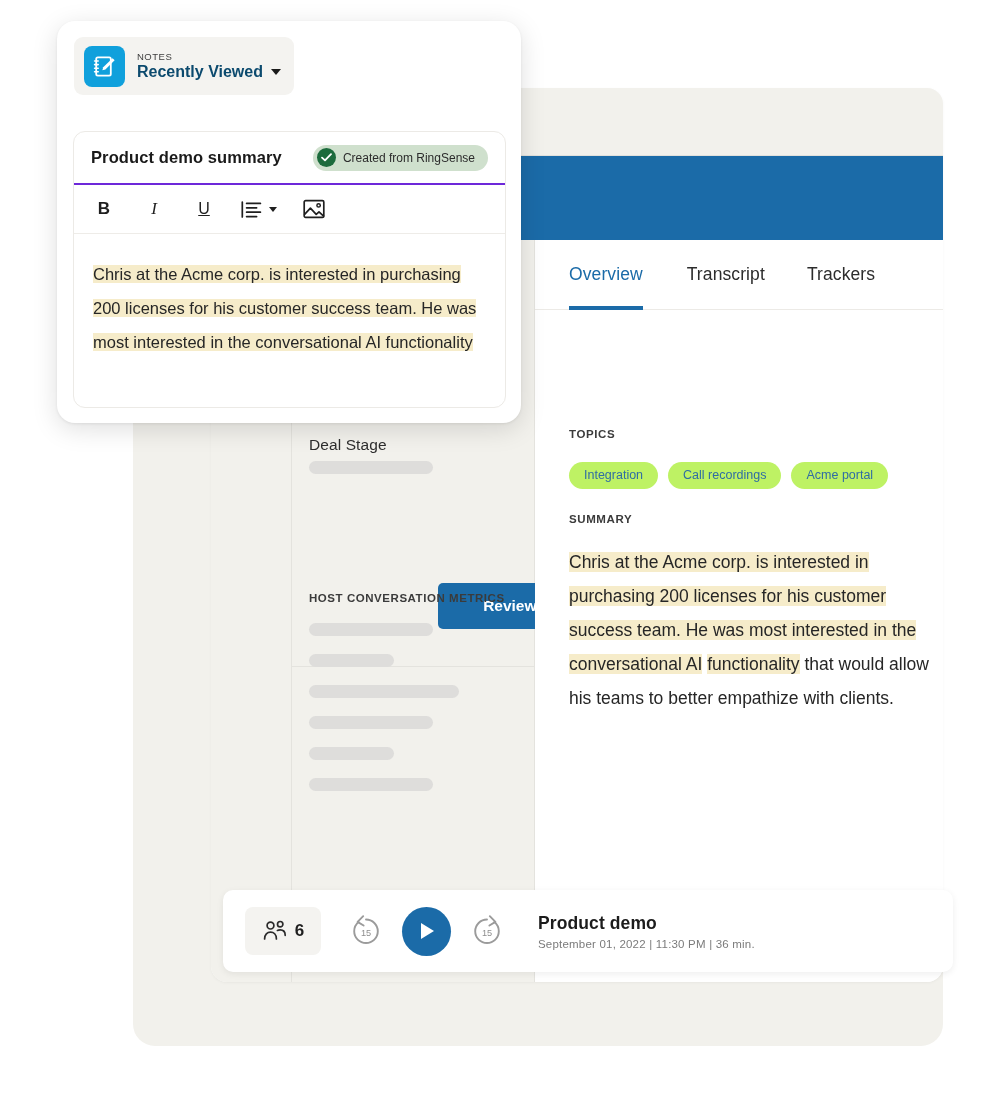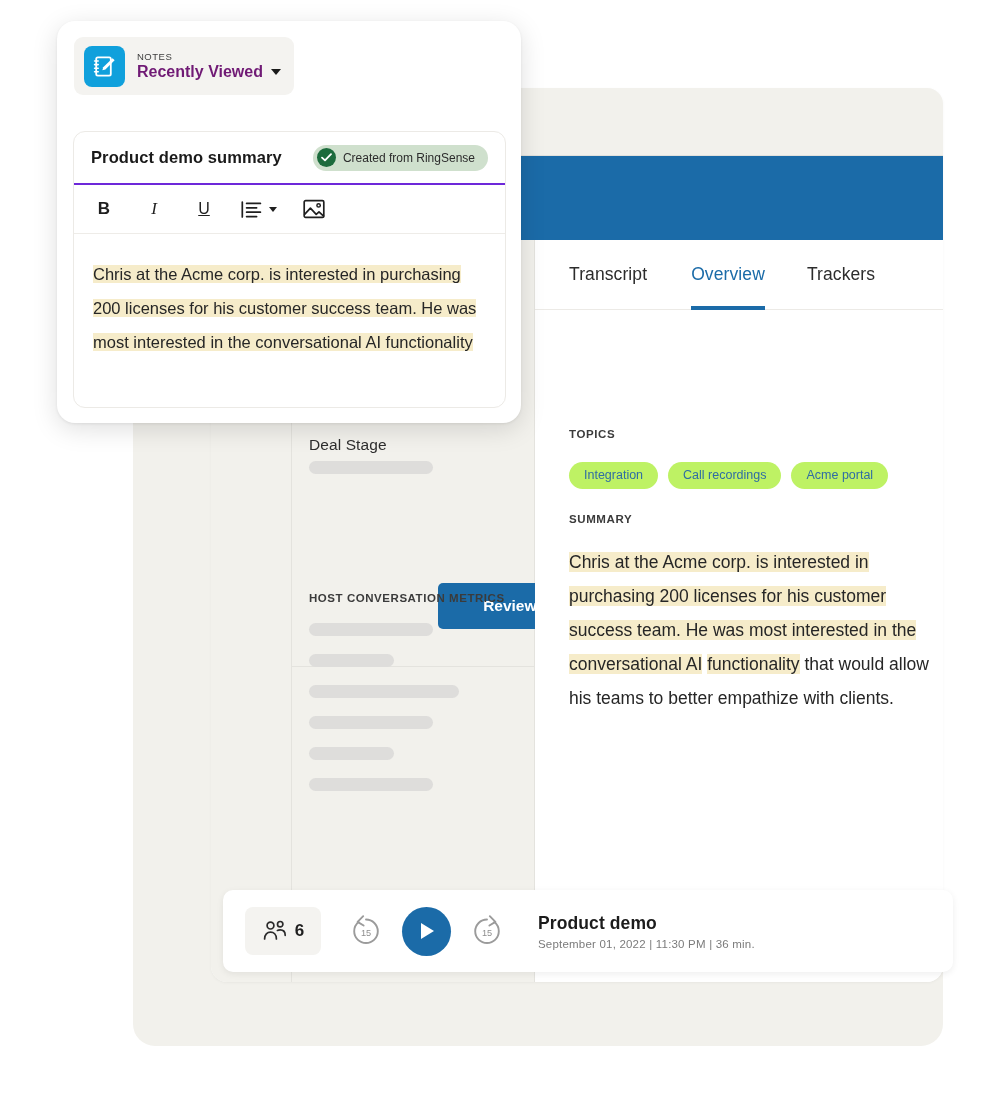--- a/index.html
+++ b/index.html
@@ -308,21 +308,21 @@
     border-radius: 8px;
     display: flex;
     align-items: center;
     justify-content: center;
   }
   .notes-txt { margin-left: 12px; }
   .notes-kicker { font-size: 9.5px; letter-spacing: .5px; color: #3d3d3d; }
   .notes-sel {
     font-size: 16px;
     font-weight: bold;
-    color: #701a75;
+    color: #0c4a6e;
     margin-top: 1px;
     display: flex;
     align-items: center;
     gap: 8px;
     cursor: pointer;
   }
   .caret {
     width: 0; height: 0;
     border-left: 5px solid transparent;
     border-right: 5px solid transparent;
@@ -458,22 +458,22 @@
       </div>
       <div>
         <div class="bb-title">Product demo</div>
         <div class="bb-meta">September 01, 2022  |  11:30 PM  |  36 min.</div>
       </div>
     </div>
 
     <div class="overview-panel">
 
       <div class="tabs">
+        <div class="tab active">Overview</div>
         <div class="tab">Transcript</div>
-        <div class="tab active">Overview</div>
         <div class="tab">Trackers</div>
       </div>
 
       <div class="sec-head" style="top:188px;">TOPICS</div>
 
       <div class="chips">
         <div class="chip">Integration</div>
         <div class="chip">Call recordings</div>
         <div class="chip">Acme portal</div>
       </div>

